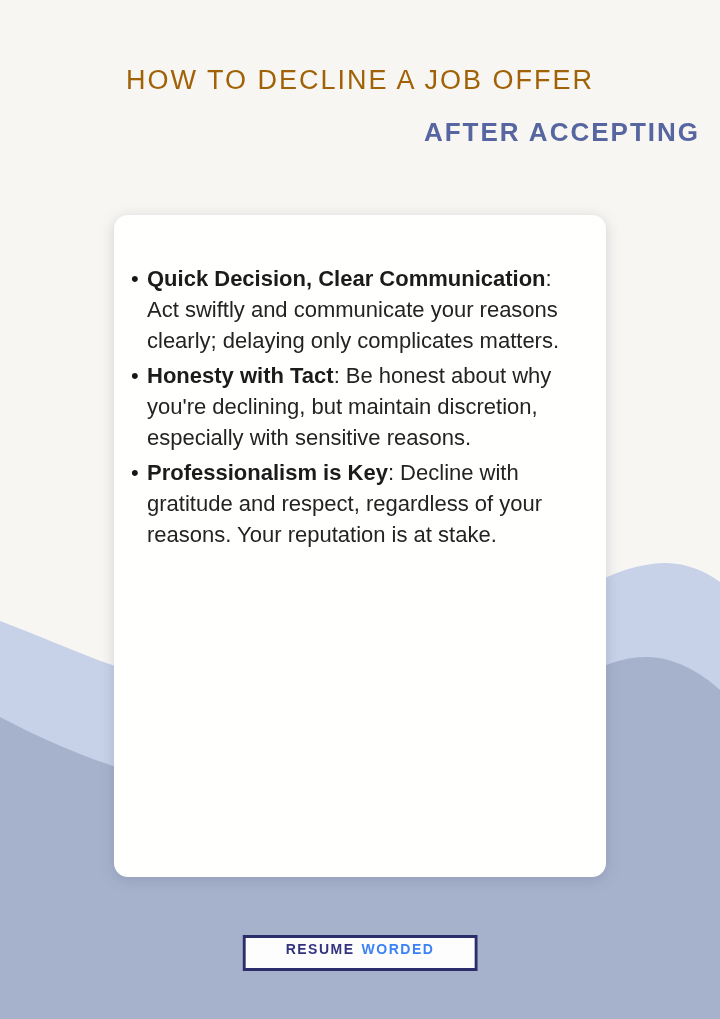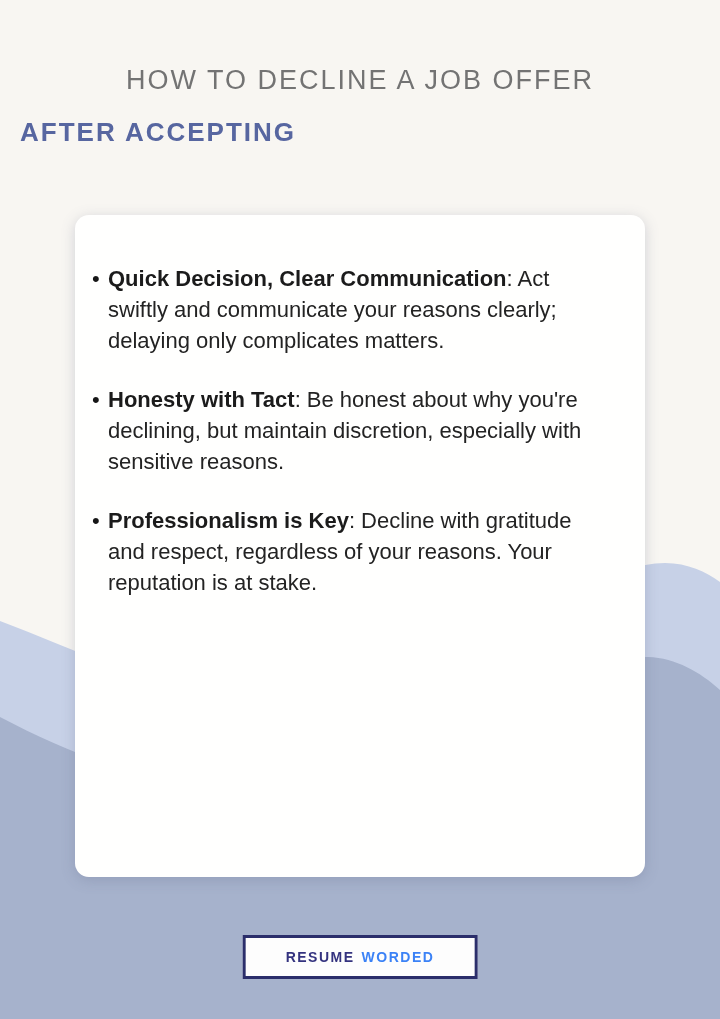--- a/index.html
+++ b/index.html
@@ -26,60 +26,60 @@
 
   
   .title {
     position: relative;
     z-index: 1;
     margin: 65px 20px 0;
     text-align: center;
     font-size: 27px;
     font-weight: normal;
     letter-spacing: 2px;
-    color: #737373;
+    color: #a16207;
   }
   .subtitle {
     position: relative;
     z-index: 1;
     margin: 21px 20px 0;
-    text-align: left;
+    text-align: right;
     font-size: 26px;
     font-weight: bold;
     letter-spacing: 2px;
     color: #5766a0;
   }
 
   
   .card {
     position: relative;
     z-index: 1;
     box-sizing: border-box;
-    width: 570px;
+    width: 492px;
     min-height: 662px;
     margin: 67px auto 0;
     background: #fffffe;
     border-radius: 14px;
     box-shadow: 0 3px 14px rgba(90, 100, 130, 0.25);
     padding: 48px 33px 40px 17px;
   }
   .card ul {
     list-style: none;
     margin: 0;
     padding: 0;
   }
   .card li {
     position: relative;
     padding-left: 16px;
     font-size: 22px;
     line-height: 31px;
     color: #232323;
   }
   .card li + li {
-    margin-top: 28px;
+    margin-top: 4px;
   }
   .card li::before {
     content: "\2022";
     position: absolute;
     left: 0;
     top: 0;
     color: #161616;
   }
   .item-title {
     font-weight: bold;
@@ -87,21 +87,21 @@
   }
 
   
   .badge {
     position: absolute;
     z-index: 1;
     top: 935px;
     left: 50%;
     transform: translateX(-50%);
     box-sizing: border-box;
-    height: 44px;
+    height: 36px;
     background: #fdfdfd;
     border: 3px solid #2b2e6b;
     padding: 11px 40px;
     display: flex;
     align-items: flex-end;
     gap: 7px;
     font-size: 14px;
     font-weight: bold;
     letter-spacing: 1.5px;
     white-space: nowrap;

